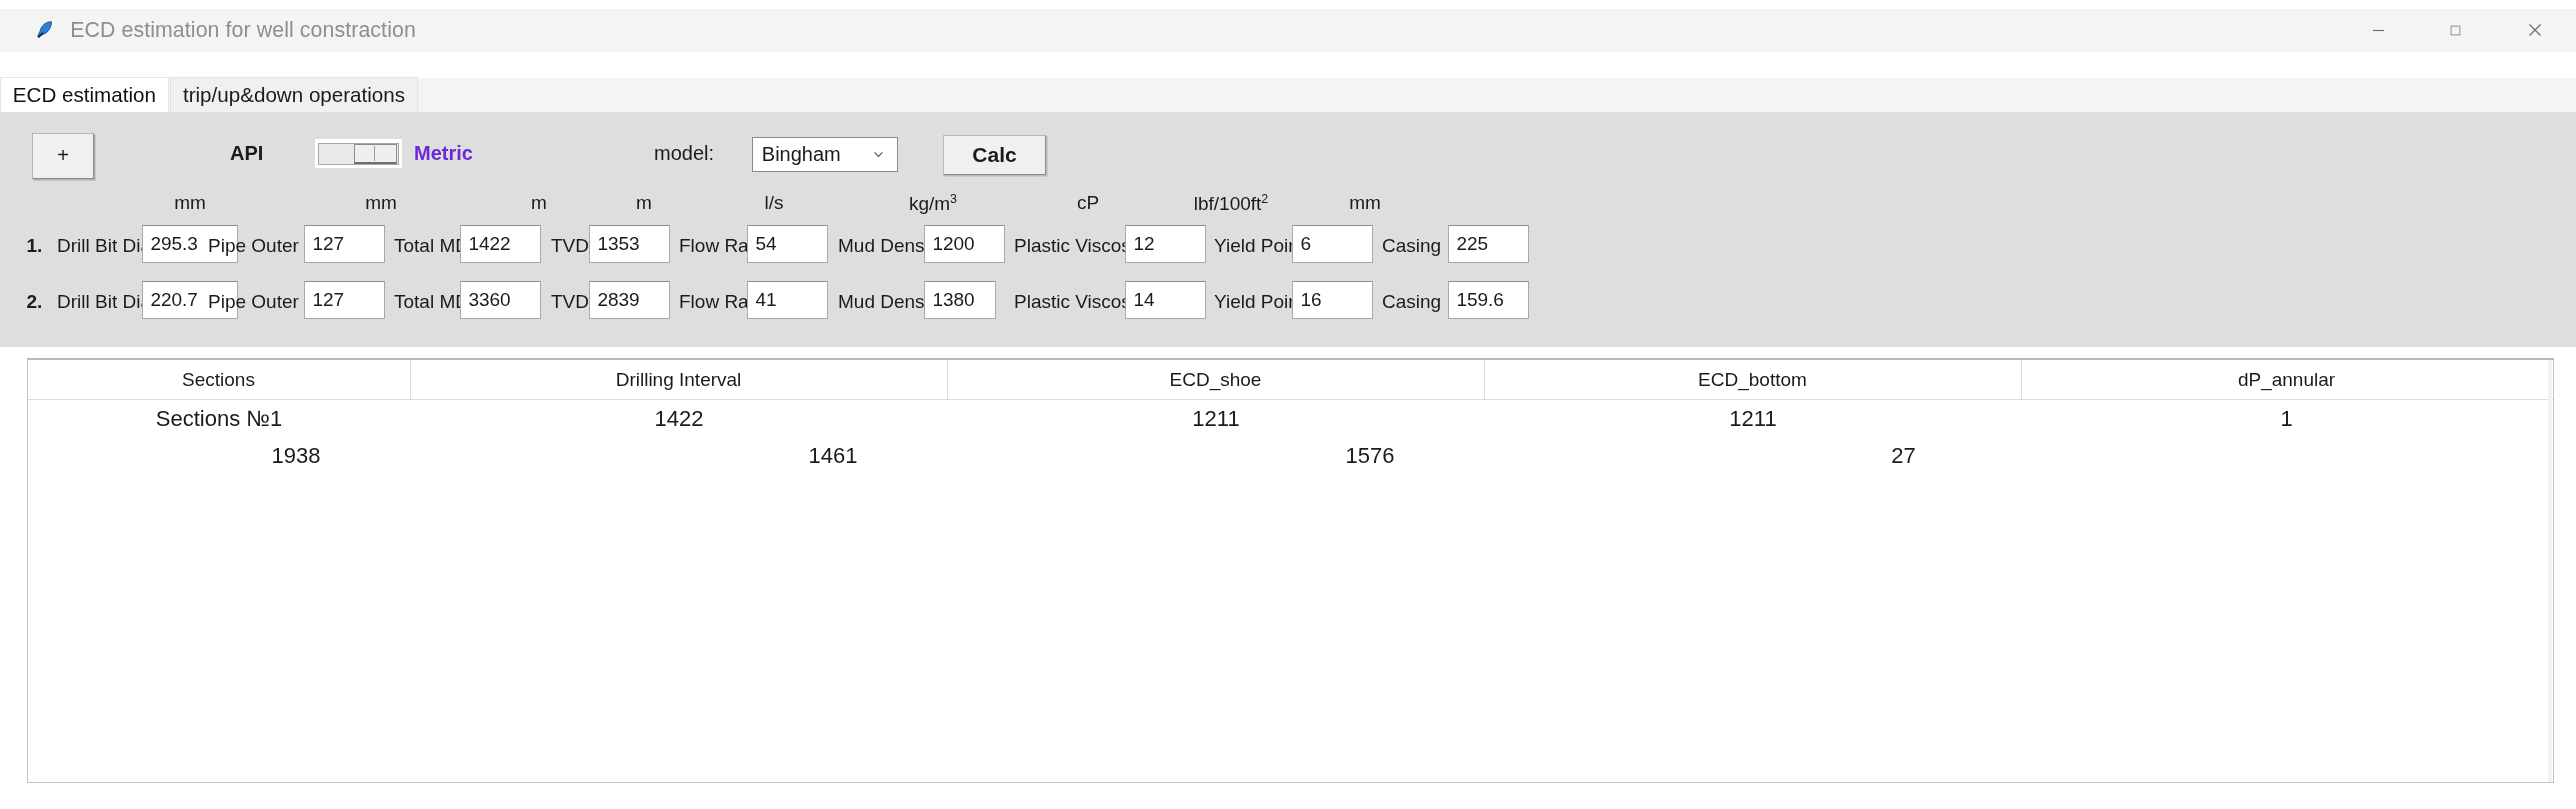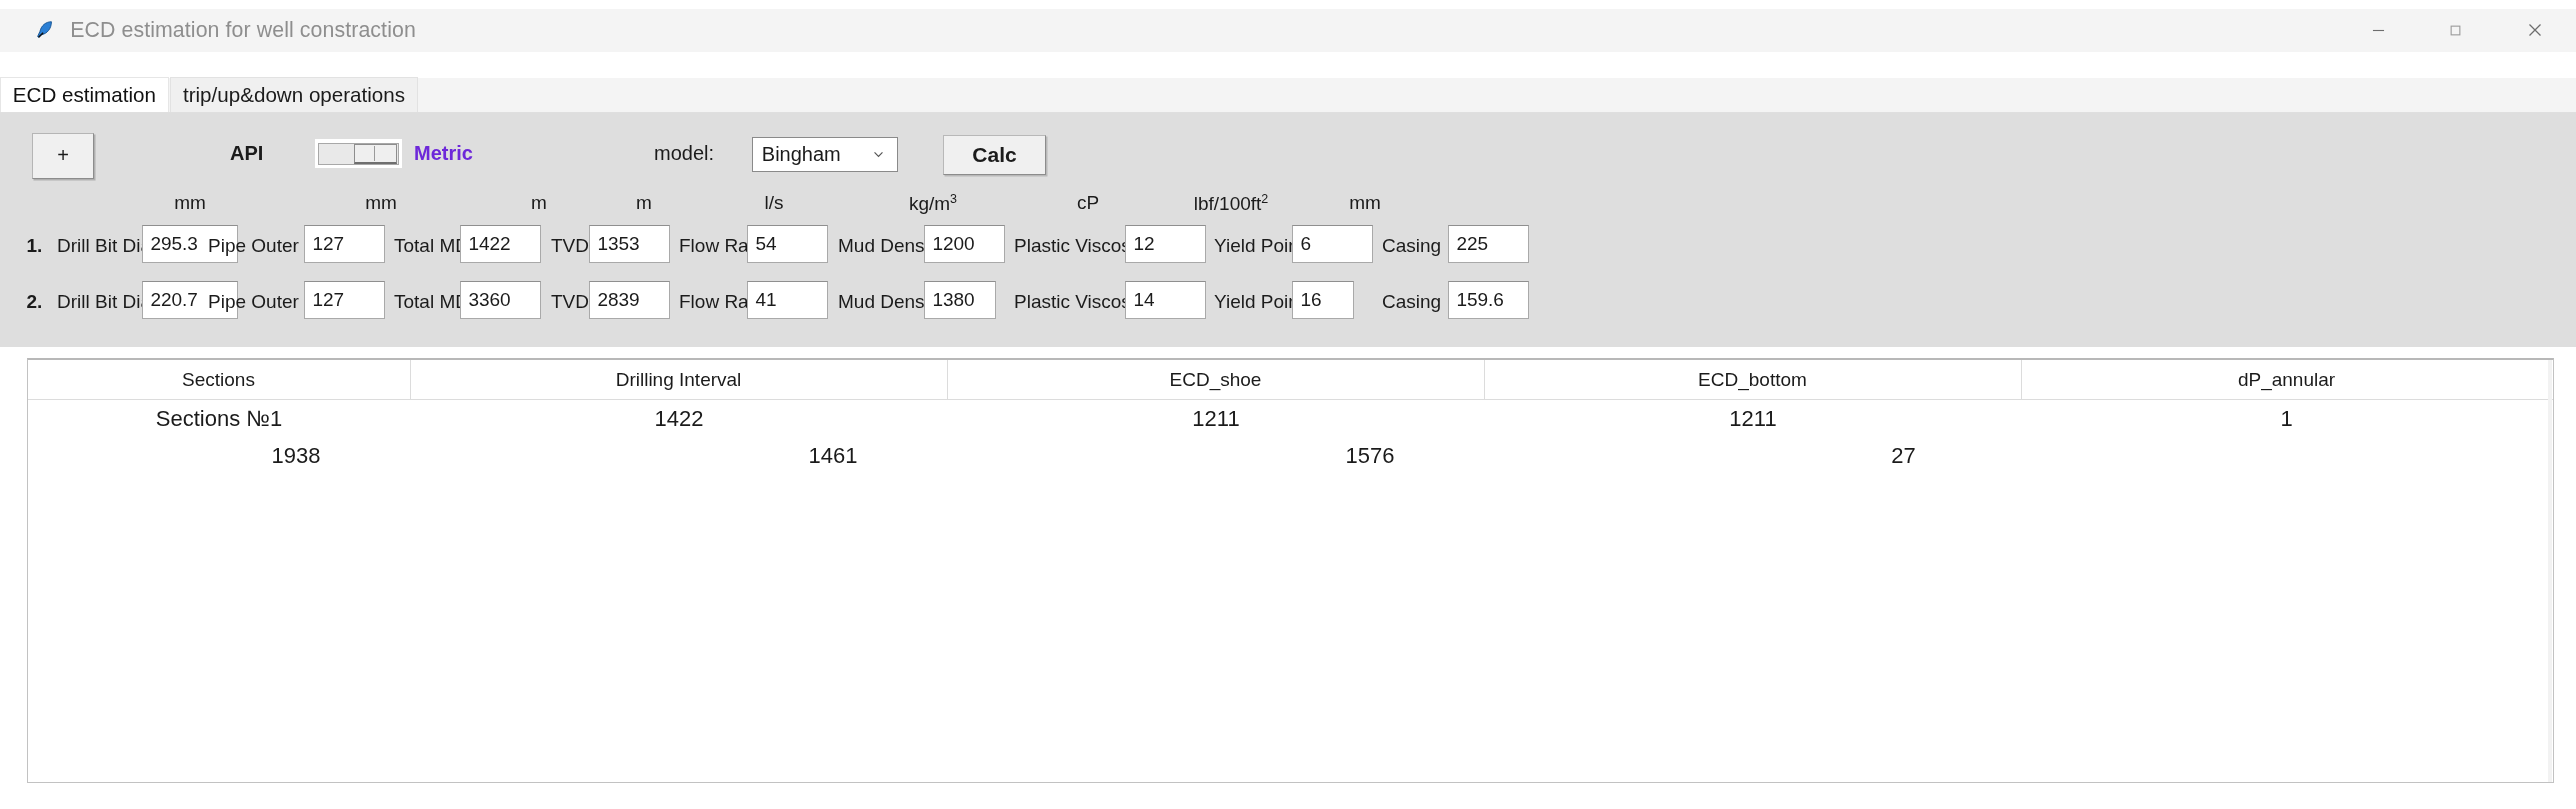--- a/index.html
+++ b/index.html
@@ -398,21 +398,21 @@
       <div class="finput" style="left:460px;width:81px">3360</div>
       <div class="flbl" style="left:551px">TVD</div>
       <div class="finput" style="left:589px;width:81px">2839</div>
       <div class="flbl" style="left:679px">Flow Rate</div>
       <div class="finput" style="left:747px;width:81px">41</div>
       <div class="flbl" style="left:838px">Mud Density</div>
       <div class="finput" style="left:924px;width:72px">1380</div>
       <div class="flbl" style="left:1014px">Plastic Viscosity</div>
       <div class="finput" style="left:1125px;width:81px">14</div>
       <div class="flbl" style="left:1214px">Yield Point</div>
-      <div class="finput" style="left:1292px;width:62px">16</div>
+      <div class="finput" style="left:1292px;width:81px">16</div>
       <div class="flbl" style="left:1382px">Casing ID</div>
       <div class="finput" style="left:1448px;width:81px">159.6</div>
     </div>
   </div>
 
   <div class="results">
     <div class="rt-header">
       <div class="cell c0">Sections</div>
       <div class="cell c1">Drilling Interval</div>
       <div class="cell c2">ECD_shoe</div>

